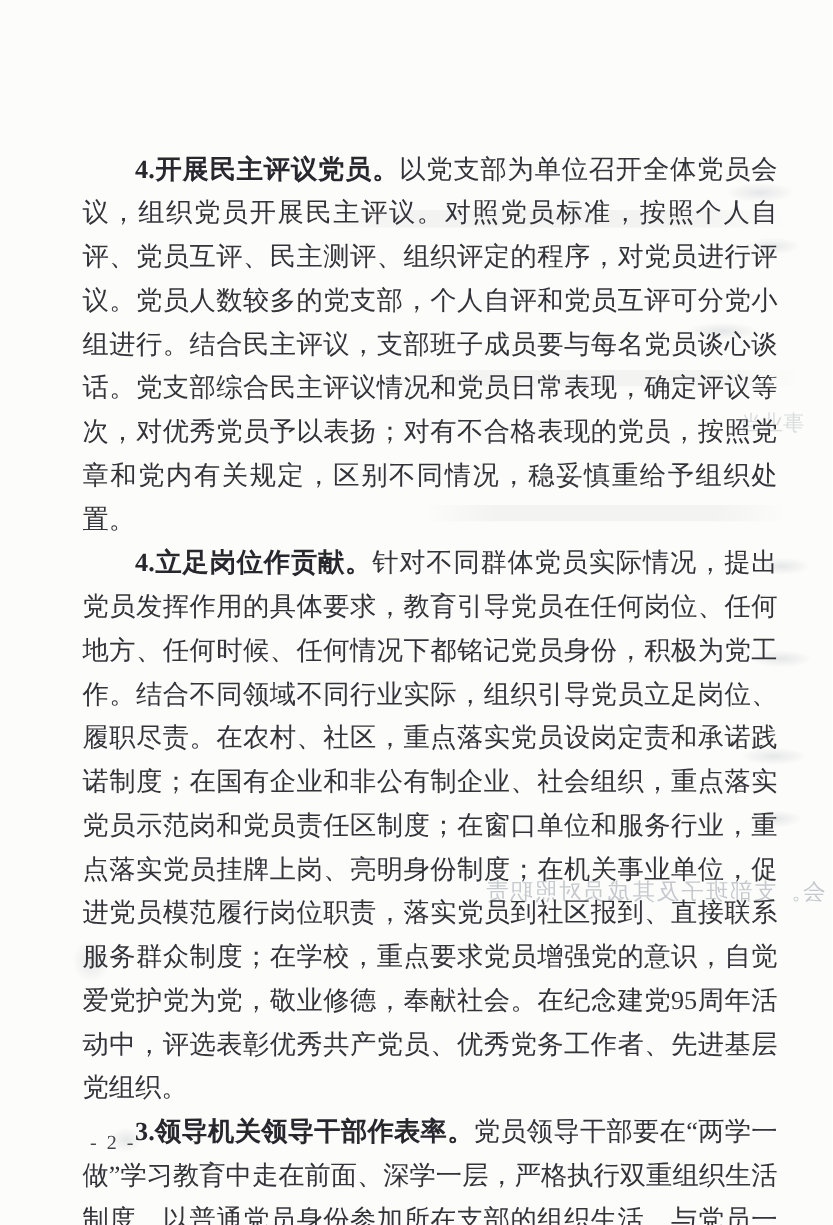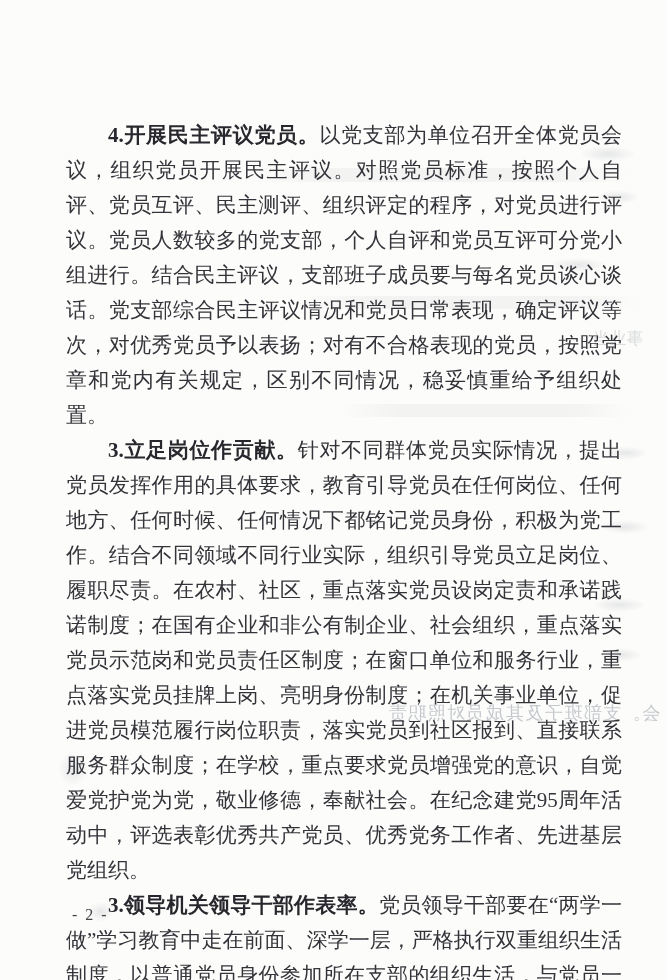--- a/index.html
+++ b/index.html
@@ -113,20 +113,20 @@
   <div class="smudge s7"></div>
   <div class="smudge s8"></div>
   <div class="smudge s9"></div>
   <div class="strip t1"></div>
   <div class="strip t2"></div>
   <div class="strip t3"></div>
 
   <div class="text-block" id="paragraphs">
     <p class="para"><b class="para-head">4.开展民主评议党员。</b><span class="para-body">以党支部为单位召开全体党员会议，组织党员开展民主评议。对照党员标准，按照个人自评、党员互评、民主测评、组织评定的程序，对党员进行评议。党员人数较多的党支部，个人自评和党员互评可分党小组进行。结合民主评议，支部班子成员要与每名党员谈心谈话。党支部综合民主评议情况和党员日常表现，确定评议等次，对优秀党员予以表扬；对有不合格表现的党员，按照党章和党内有关规定，区别不同情况，稳妥慎重给予组织处置。</span></p>
 
-    <p class="para"><b class="para-head">3.立足岗位作贡献。</b><span class="para-body">针对不同群体党员实际情况，提出党员发挥作用的具体要求，教育引导党员在任何岗位、任何地方、任何时候、任何情况下都铭记党员身份，积极为党工作。结合不同领域不同行业实际，组织引导党员立足岗位、履职尽责。在农村、社区，重点落实党员设岗定责和承诺践诺制度；在国有企业和非公有制企业、社会组织，重点落实党员示范岗和党员责任区制度；在窗口单位和服务行业，重点落实党员挂牌上岗、亮明身份制度；在机关事业单位，促进党员模范履行岗位职责，落实党员到社区报到、直接联系服务群众制度；在学校，重点要求党员增强党的意识，自觉爱党护党为党，敬业修德，奉献社会。在纪念建党95周年活动中，评选表彰优秀共产党员、优秀党务工作者、先进基层党组织。</span></p>
+    <p class="para"><b class="para-head">4.立足岗位作贡献。</b><span class="para-body">针对不同群体党员实际情况，提出党员发挥作用的具体要求，教育引导党员在任何岗位、任何地方、任何时候、任何情况下都铭记党员身份，积极为党工作。结合不同领域不同行业实际，组织引导党员立足岗位、履职尽责。在农村、社区，重点落实党员设岗定责和承诺践诺制度；在国有企业和非公有制企业、社会组织，重点落实党员示范岗和党员责任区制度；在窗口单位和服务行业，重点落实党员挂牌上岗、亮明身份制度；在机关事业单位，促进党员模范履行岗位职责，落实党员到社区报到、直接联系服务群众制度；在学校，重点要求党员增强党的意识，自觉爱党护党为党，敬业修德，奉献社会。在纪念建党95周年活动中，评选表彰优秀共产党员、优秀党务工作者、先进基层党组织。</span></p>
 
     <p class="para"><b class="para-head">3.领导机关领导干部作表率。</b><span class="para-body">党员领导干部要在“两学一做”学习教育中走在前面、深学一层，严格执行双重组织生活制度，以普通党员身份参加所在支部的组织生活，与党员一起学习讨论、一起查摆解决问题、一起接受教育、一起参加党员民主评议。要召开党委（党组）</span></p>
   </div>
 
   <div class="page-number">- 2 -</div>
 
 </div>
 
 </body></html>

